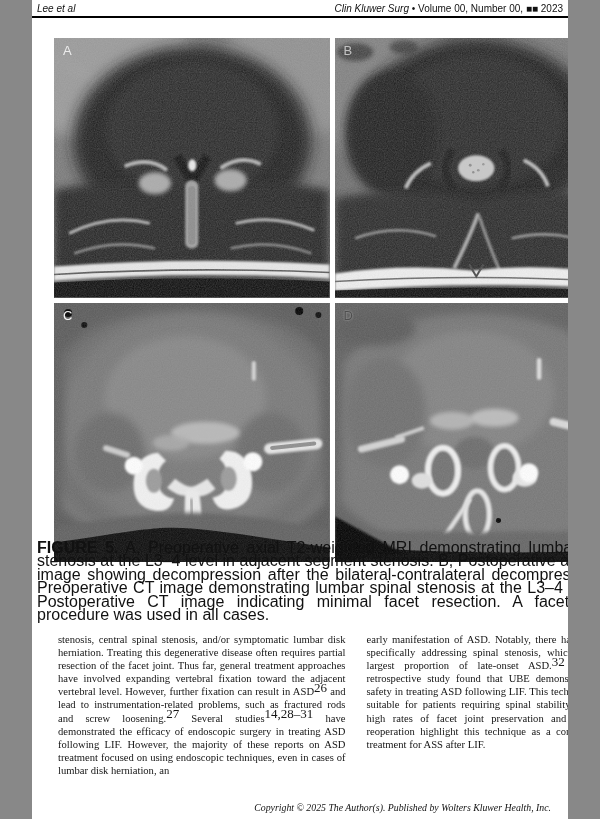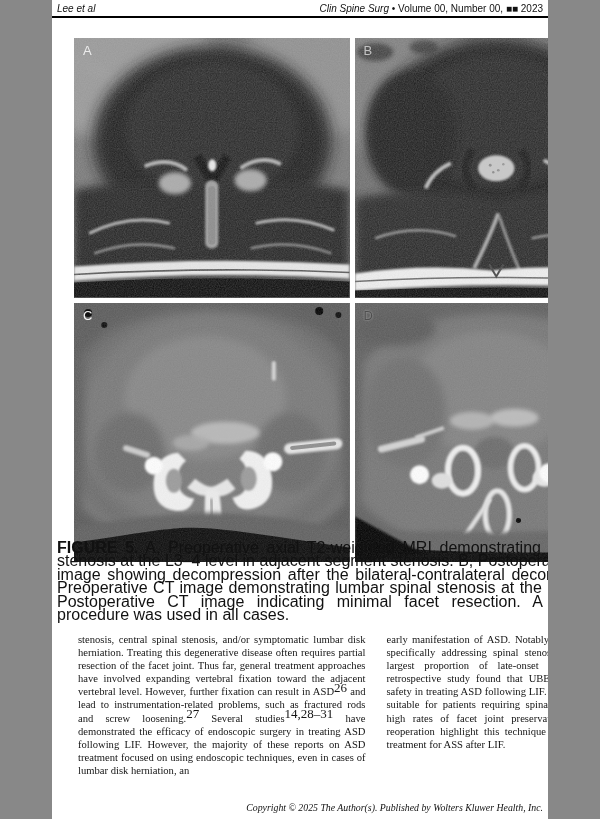--- a/index.html
+++ b/index.html
@@ -1,19 +1,19 @@
 <!DOCTYPE html>
 <html><head>
 <meta charset="utf-8">
 <style>
   html,body{margin:0;padding:0;background:#888;}
   .page{
     position:relative;width:496px;height:819px;margin:0 auto;
     background:#ffffff;overflow:hidden;
-    font-family:"Liberation Serif", serif;color:#1a1a1a;
+    font-family:"Liberation Serif", serif;color:#1a1a1a;padding-left:40px;
   }
   
   .hdr{position:absolute;top:3px;left:5px;right:5px;height:13px;
        font-family:"Liberation Sans", sans-serif;font-size:10px;color:#111;}
   .hdr-left{position:absolute;left:0;top:0;font-style:italic;}
   .hdr-right{position:absolute;right:0;top:0;white-space:nowrap;}
   .hdr-right .jname{font-style:italic;}
   .hdr-rule{position:absolute;top:16px;left:0;width:600px;height:2px;background:#000;}
   
   .fig{position:absolute;top:38px;left:22px;width:556px;height:524px;}
@@ -37,21 +37,21 @@
   .col{width:290px;font-size:10.6px;line-height:13.1px;text-align:justify;color:#141414;}
   .col p{margin:0;}
   .col p.indent{text-indent:14px;}
   sup{font-size:13px;line-height:0;vertical-align:baseline;position:relative;top:-3.5px;}
   
   .ftr{position:absolute;left:5px;right:5px;top:796px;height:18px;font-size:10px;}
   .ftr-left{position:absolute;left:0;bottom:0;font-family:"Liberation Sans", sans-serif;color:#222;}
   .ftr-left .pgnum{font-family:"Liberation Serif", serif;font-size:13.5px;color:#111;}
   .ftr-left .sep{color:#999;margin:0 3px;font-weight:100;}
   .ftr-left .site{font-size:10.5px;}
-  .ftr-right{position:absolute;right:0;bottom:1px;font-family:"Liberation Serif", serif;
+  .ftr-right{position:absolute;right:12px;bottom:1px;font-family:"Liberation Serif", serif;
     font-style:italic;font-size:9.8px;color:#111;white-space:nowrap;}
 </style>
 </head>
 <body>
 
 <svg width="0" height="0" style="position:absolute" aria-hidden="true">
   <defs>
     <filter id="b1" x="-30%" y="-30%" width="160%" height="160%">
         <feGaussianBlur stdDeviation="1"></feGaussianBlur>
       </filter>
@@ -68,21 +68,21 @@
       <feTurbulence type="fractalNoise" baseFrequency="0.9" numOctaves="2" stitchTiles="stitch"></feTurbulence>
       <feColorMatrix type="matrix" values="0 0 0 0 0.55  0 0 0 0 0.55  0 0 0 0 0.55  0 0 0 0.6 0"></feColorMatrix>
     </filter>
   </defs>
 </svg>
 
 <div class="page">
 
   <div class="hdr">
     <span class="hdr-left">Lee et al</span>
-    <span class="hdr-right"><span class="jname">Clin Spine Surg</span><span> • Volume 00, Number 00, ■■ 2023</span></span>
+    <span class="hdr-right"><span class="jname">Clin Kluwer Surg</span><span> • Volume 00, Number 00, ■■ 2023</span></span>
   </div>
   <div class="hdr-rule"></div>
 
   <div class="fig">
     <div class="panel-grid">
 
       <div class="panel">
         <svg viewBox="0 0 273 259" preserveAspectRatio="none">
           <rect width="273" height="259" fill="#777777"></rect>
           <ellipse cx="40" cy="30" rx="100" ry="70" fill="#989898" filter="url(#b7)"></ellipse>

